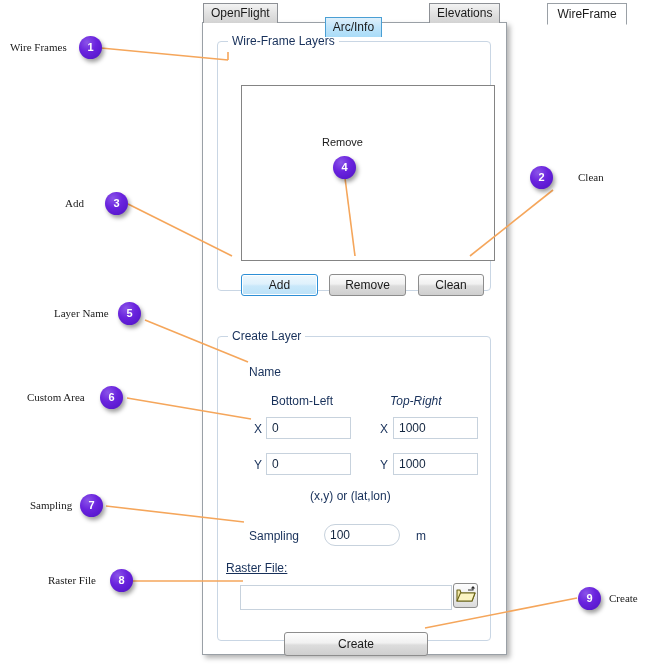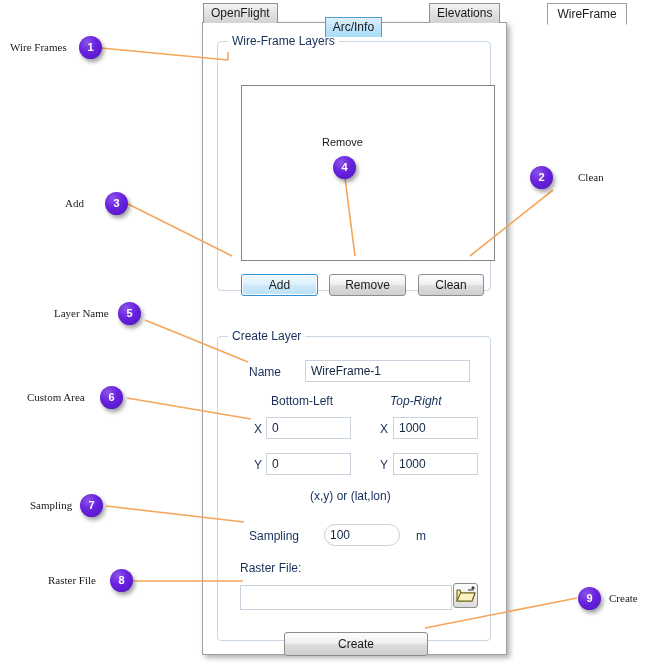--- a/index.html
+++ b/index.html
@@ -267,42 +267,41 @@
 
       <div class="btn focused" style="left:23px; top:232px; width:77px;">Add</div>
       <div class="btn" style="left:111px; top:232px; width:77px;">Remove</div>
       <div class="btn" style="left:200px; top:232px; width:66px;">Clean</div>
     </div>
 
     <div class="groupbox" style="left:14px; top:313px; width:274px; height:305px;padding-left:40px;">
       <span class="gb-title">Create Layer</span>
 
       <span class="flabel" style="left:31px; top:28px;">Name</span>
-      <div class="tinput" style="left:87px; top:23px; width:165px;">WireFrame-1</div>
 
       <span class="flabel" style="left:53px; top:57px;">Bottom-Left</span>
       <span class="flabel" style="left:172px; top:57px;font-style:italic;">Top-Right</span>
 
       <span class="flabel" style="left:36px; top:85px;">X</span>
       <div class="tinput" style="left:48px; top:80px; width:85px;">0</div>
       <span class="flabel" style="left:162px; top:85px;">X</span>
       <div class="tinput" style="left:175px; top:80px; width:85px;">1000</div>
 
       <span class="flabel" style="left:36px; top:121px;">Y</span>
       <div class="tinput" style="left:48px; top:116px; width:85px;">0</div>
       <span class="flabel" style="left:162px; top:121px;">Y</span>
       <div class="tinput" style="left:175px; top:116px; width:85px;">1000</div>
 
       <span class="flabel" style="left:92px; top:152px;">(x,y) or (lat,lon)</span>
 
       <span class="flabel" style="left:31px; top:192px;">Sampling</span>
       <div class="tinput" style="left:106px; top:187px; width:76px;border-radius:11px;">100</div>
       <span class="flabel" style="left:198px; top:192px;">m</span>
 
-      <span class="flabel" style="left:22px; top:224px;">Raster File:</span>
+      <span class="flabel" style="left:8px; top:224px;text-decoration:underline;">Raster File:</span>
       <div class="tinput" style="left:22px; top:248px; width:212px; height:25px; line-height:23px;"></div>
 
       <div class="btn" style="left:66px; top:295px; width:144px; height:24px; line-height:22px;">Create</div>
     </div>
 
     <div style="position:absolute; left:250px; top:560px; width:25px; height:25px;
                 border:1px solid #8d8d8d; border-radius:3px;
                 background:linear-gradient(to bottom,#fdfdfd 0%,#f0f0f0 48%,#dadada 100%);
                 box-sizing:border-box;">
       <svg width="23" height="23" viewBox="0 0 23 23">

